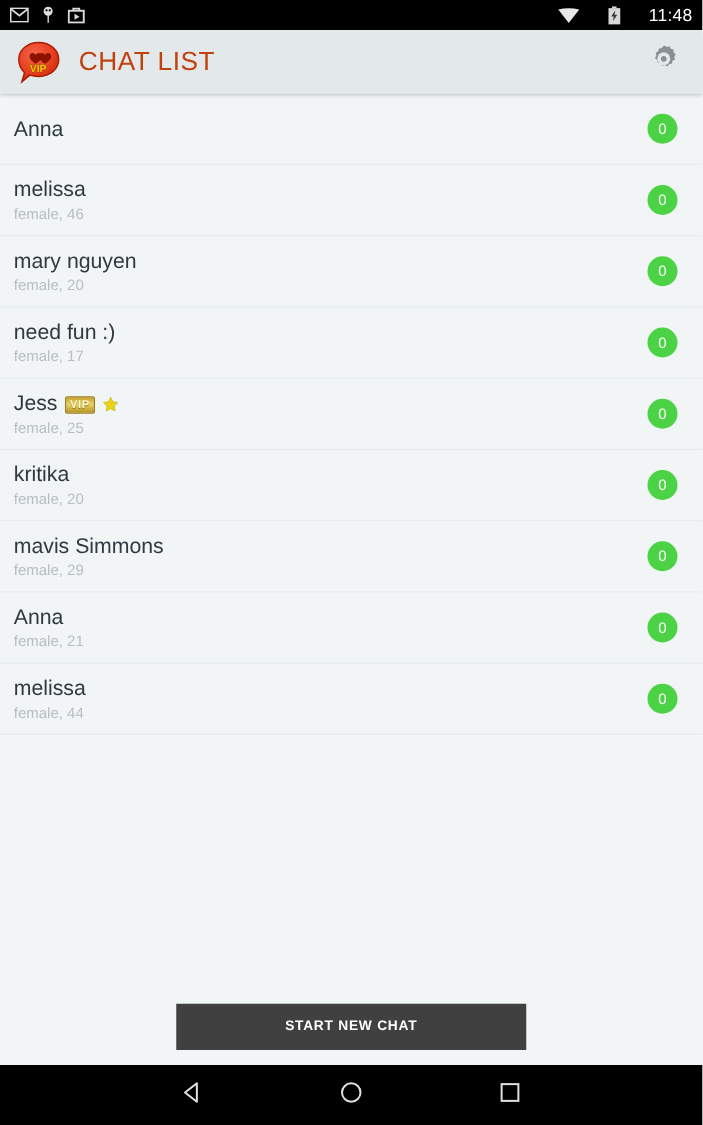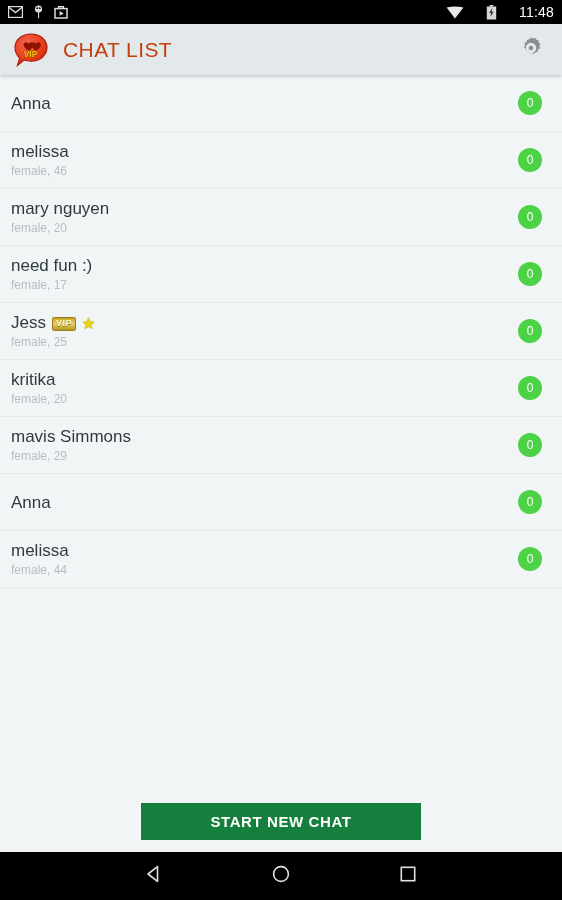--- a/index.html
+++ b/index.html
@@ -151,23 +151,23 @@
     bottom: 48px;
     height: 62px;
     background: #F1F5F6;
     display: flex;
     align-items: center;
     justify-content: center;
   }
   .start-button {
     width: 280px;
     height: 37px;
-    background: #15803d;
+    background: #404040;
     color: #FFFFFF;
-    font-size: 15px;
+    font-size: 11px;
     font-weight: bold;
     letter-spacing: 0.6px;
     border: none;
     display: flex;
     align-items: center;
     justify-content: center;
     font-family: "Liberation Sans", sans-serif;
     cursor: pointer;
   }
 
@@ -340,20 +340,21 @@
         </div>
         <div class="row-sub">female, 29</div>
       </div>
       <div class="count-badge">0</div>
     </div>
     <div class="chat-row">
       <div class="row-texts">
         <div class="row-name-line">
           <span class="row-name">Anna</span>
         </div>
+        <div class="row-sub">female, 21</div>
       </div>
       <div class="count-badge">0</div>
     </div>
     <div class="chat-row">
       <div class="row-texts">
         <div class="row-name-line">
           <span class="row-name">melissa</span>
         </div>
         <div class="row-sub">female, 44</div>
       </div>

